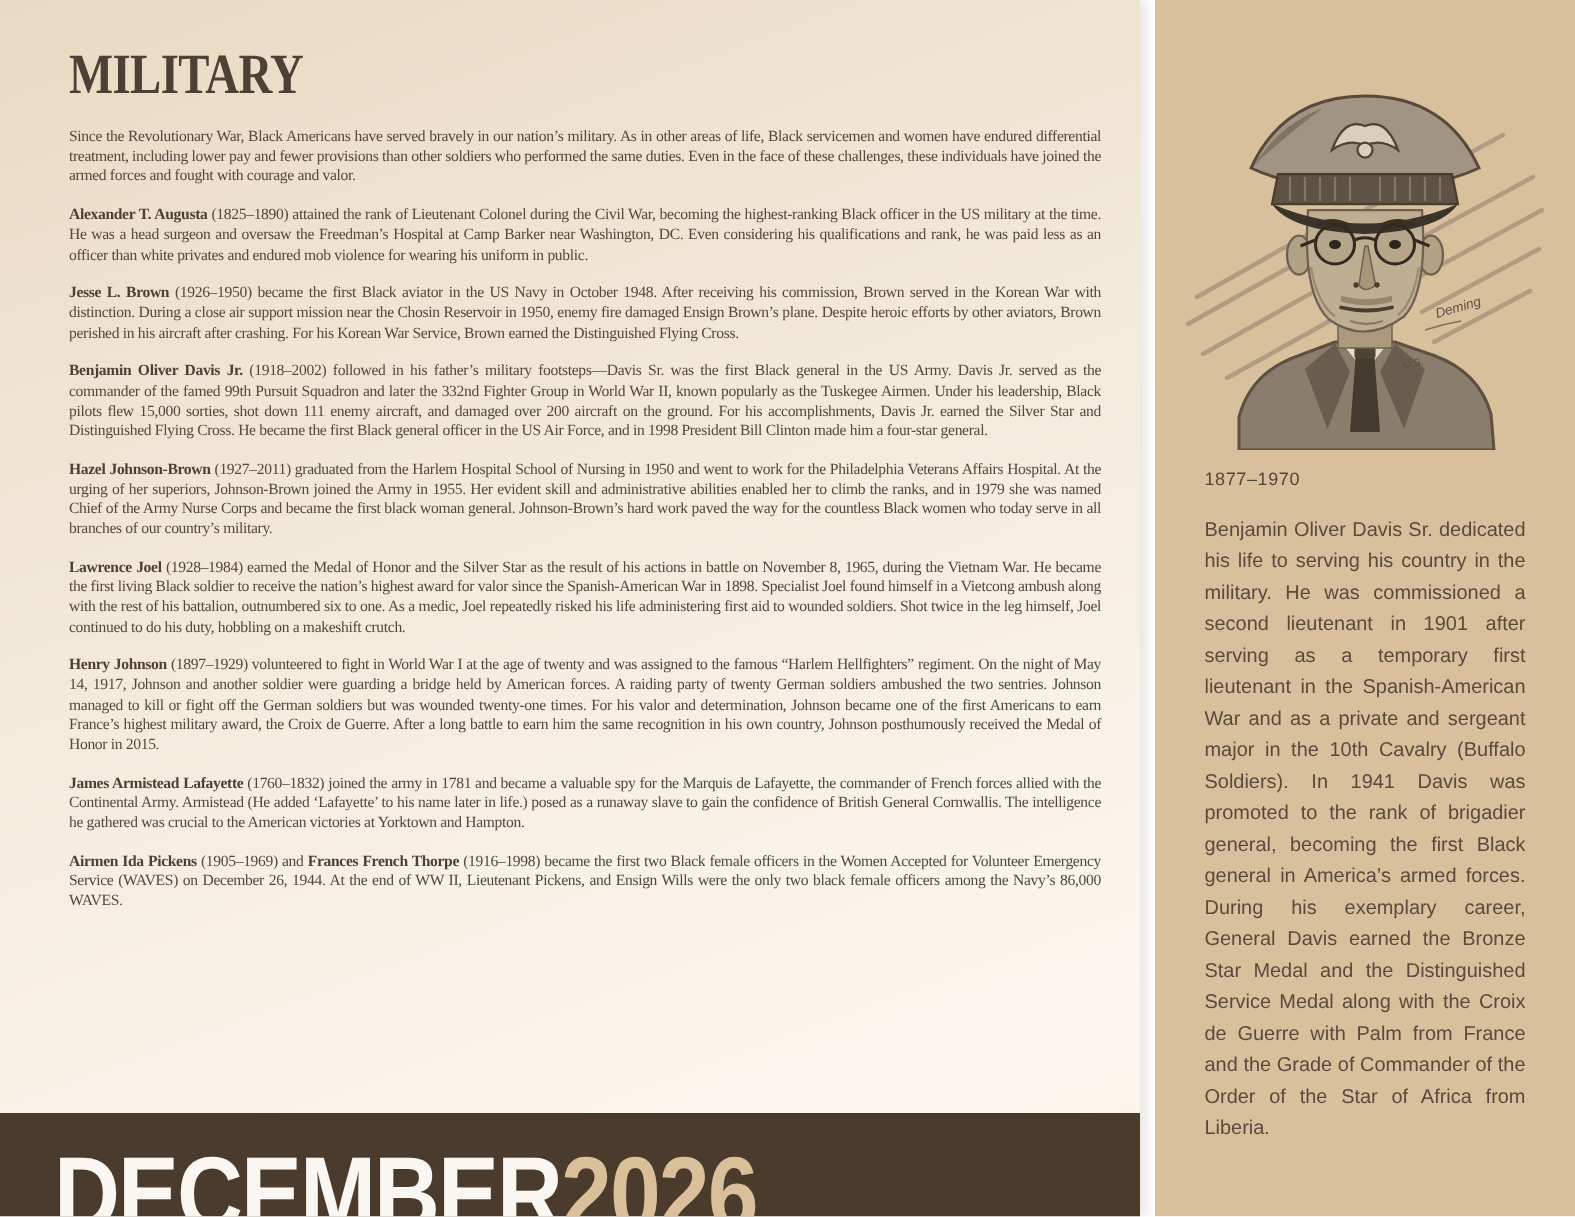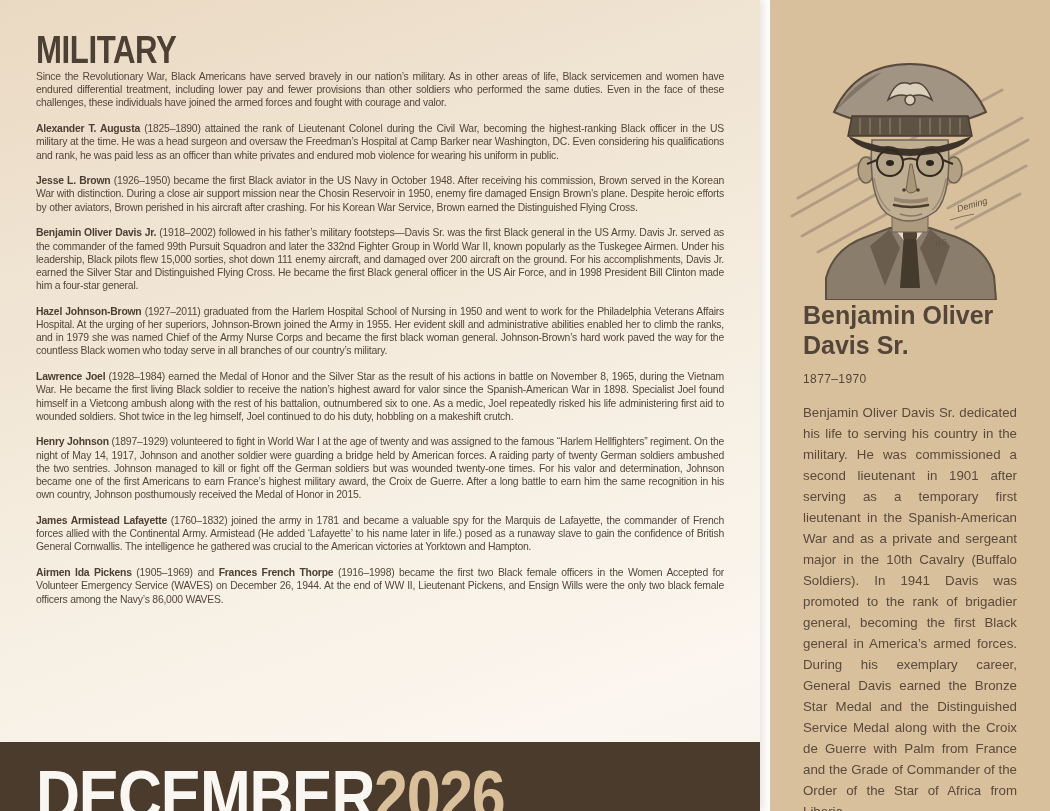--- a/index.html
+++ b/index.html
@@ -10,35 +10,35 @@
     font-family:"Liberation Sans", sans-serif;
     color:#54463a;
   }
 
   
   .main-col {
     position:absolute; left:0; top:0; width:760px; height:811px;
     background:linear-gradient(160deg, #ead9c2 0%, #efe3d1 25%, #f6eee1 55%, #fbf6ef 85%, #f9f4ec 100%);
     box-shadow:3px 0 8px rgba(120,95,70,.18);
   }
-  .content { position:absolute; left:36px; top:30px; width:688px; }
+  .content { position:absolute; left:46px; top:30px; width:688px;font-family:Liberation Serif, serif; }
 
   .title {
     font-size:38px; font-weight:800; color:#4d4034;
     letter-spacing:-0.5px; transform:scaleX(.82); transform-origin:left top;
     line-height:40px; white-space:nowrap;
   }
   .quote-line {
     margin-top:11px; font-size:12.4px; font-weight:bold;
     color:#514337; letter-spacing:-0.2px; white-space:nowrap;
   }
   .quote-text { font-style:italic; }
   .quote-attr { font-style:normal; }
 
-  .paragraphs { }
+  .paragraphs { margin-top:15px; }
   .paragraphs p {
     font-size:10.4px; line-height:13.2px; letter-spacing:-0.22px;
     text-align:justify; color:#55473b; margin-bottom:12.5px;
   }
   .paragraphs p b { font-weight:bold; color:#4d3f33; }
 
   
   .banner {
     position:absolute; left:0; top:742px; width:760px; height:132px;
     background:#4a3b2d;
@@ -175,19 +175,18 @@
         <path d="M104,157 Q121,161 138,157" fill="none" stroke="#4a3d30" stroke-width="2.5" stroke-linecap="round"></path>
         <path d="M110,166 Q121,170 132,166" fill="none" stroke="#8a7a64" stroke-width="1.5"></path>
 
         <text x="168" y="164" font-size="9" font-style="italic" fill="#5c5142" transform="rotate(-16 168 164)">Deming</text>
         <path d="M160,172 Q172,168 184,166" fill="none" stroke="#5c5142" stroke-width="1" opacity=".7"></path>
         <text x="146" y="198" font-size="7" fill="#5c5142" transform="rotate(-12 146 198)">U.S.</text>
       </svg>
     </div>
 
     <div class="sidebar-text">
-      <div class="sidebar-name">Benjamin Oliver Davis Sr.</div>
       <div class="sidebar-years">1877–1970</div>
       <div class="sidebar-bio">Benjamin Oliver Davis Sr. dedicated his life to serving his country in the military. He was commissioned a second lieutenant in 1901 after serving as a temporary first lieutenant in the Spanish-American War and as a private and sergeant major in the 10th Cavalry (Buffalo Soldiers). In 1941 Davis was promoted to the rank of brigadier general, becoming the first Black general in America’s armed forces. During his exemplary career, General Davis earned the Bronze Star Medal and the Distinguished Service Medal along with the Croix de Guerre with Palm from France and the Grade of Commander of the Order of the Star of Africa from Liberia.</div>
     </div>
   </div>
 
 </div>
 
 </body></html>

